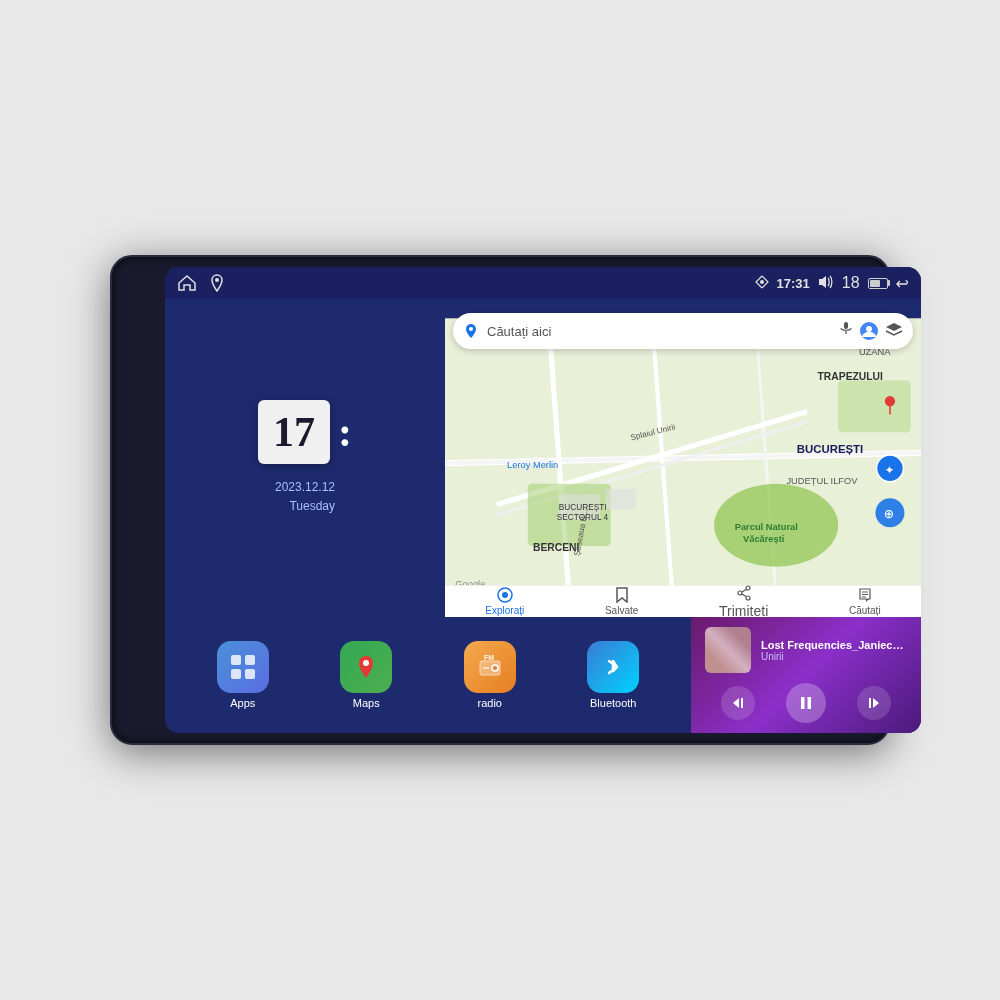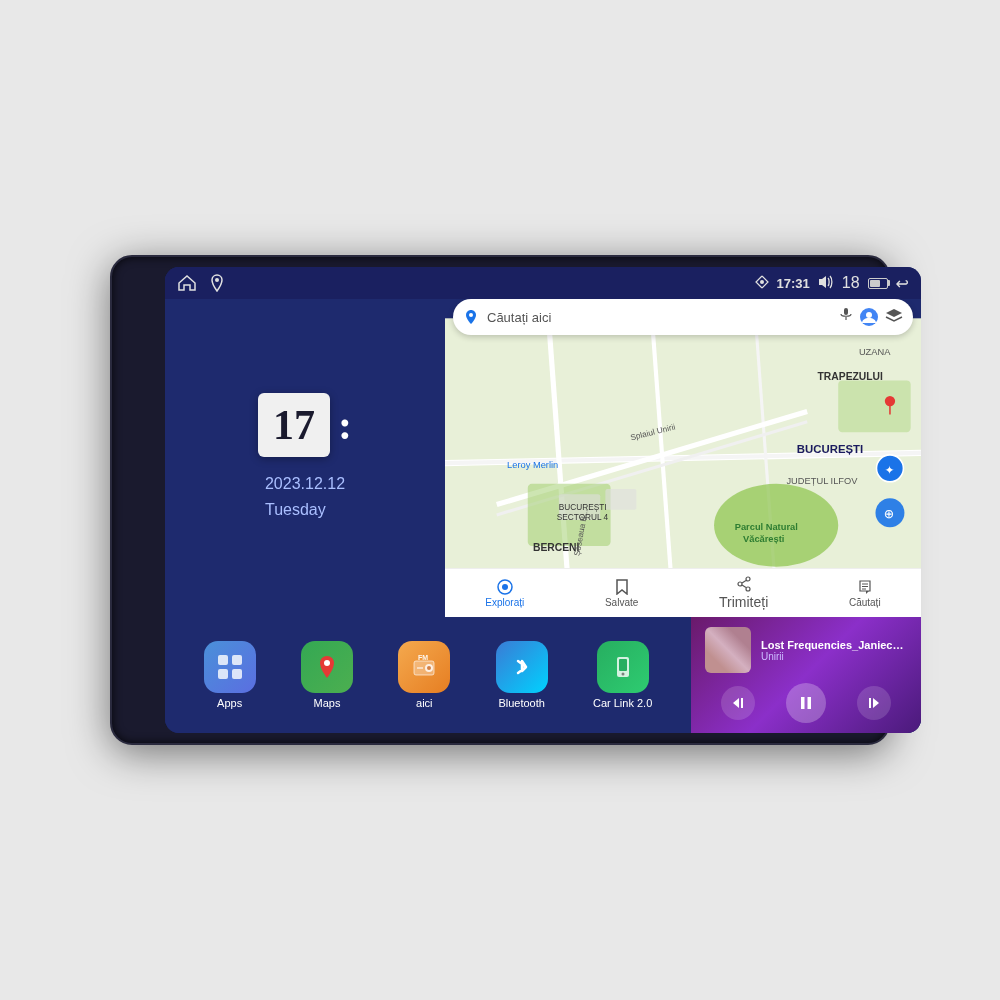--- a/index.html
+++ b/index.html
@@ -112,35 +112,35 @@
     }
 
     .clock-colon {
       font-size: 42px;
       font-weight: bold;
       color: #ffffff;
     }
 
     .date-display {
       color: #aabfff;
-      font-size: 16px;
-      text-align: left;
+      font-size: 12px;
+      text-align: right;
       line-height: 1.6;
     }
 
     
     .map-widget {
       flex: 1;
       position: relative;
       overflow: hidden;
     }
 
     .map-search-bar {
       position: absolute;
-      top: 0;
+      top: 14px;
       left: 8px;
       right: 8px;
       height: 36px;
       background: white;
       border-radius: 18px;
       display: flex;
       align-items: center;
       padding: 0 10px;
       gap: 8px;
       z-index: 10;
@@ -169,21 +169,21 @@
       width: 100%;
       height: 100%;
     }
 
     .map-bottom-bar {
       position: absolute;
       bottom: 0;
       left: 0;
       right: 0;
       background: white;
-      height: 49px;
+      height: 32px;
       display: flex;
       align-items: center;
       justify-content: space-around;
       border-top: 1px solid #eee;
     }
 
     .map-nav-item {
       display: flex;
       flex-direction: column;
       align-items: center;
@@ -554,42 +554,32 @@
           <div class="app-item">
             <div class="app-icon icon-radio">
               <svg width="28" height="28" viewBox="0 0 28 28" fill="none">
                 <rect x="4" y="8" width="20" height="14" rx="2" fill="rgba(255,255,255,0.3)" stroke="rgba(255,255,255,0.6)" stroke-width="1"></rect>
                 <circle cx="19" cy="15" r="4" fill="rgba(255,255,255,0.8)"></circle>
                 <circle cx="19" cy="15" r="2" fill="rgba(200,100,30,0.8)"></circle>
                 <line x1="7" y1="15" x2="13" y2="15" stroke="rgba(255,255,255,0.7)" stroke-width="1.5"></line>
                 <text x="8" y="7" font-size="7" fill="rgba(255,255,255,0.9)" font-weight="bold">FM</text>
               </svg>
             </div>
-            <span class="app-label">aici</span>
+            <span class="app-label">radio</span>
           </div>
 
           <div class="app-item">
             <div class="app-icon icon-bluetooth">
               <svg width="28" height="28" viewBox="0 0 28 28" fill="none">
                 <path d="M10 8L18 14L14 18V8L18 14L10 20" stroke="white" stroke-width="2.5" stroke-linecap="round" stroke-linejoin="round" fill="none"></path>
               </svg>
             </div>
             <span class="app-label">Bluetooth</span>
           </div>
 
-          <div class="app-item">
-            <div class="app-icon icon-carlink">
-              <svg width="28" height="28" viewBox="0 0 28 28" fill="none">
-                <rect x="8" y="4" width="12" height="20" rx="2" fill="rgba(255,255,255,0.8)"></rect>
-                <rect x="10" y="6" width="8" height="12" rx="1" fill="#27ae60"></rect>
-                <circle cx="14" cy="21" r="1.5" fill="rgba(100,100,100,0.8)"></circle>
-              </svg>
-            </div>
-            <span class="app-label">Car Link 2.0</span>
-          </div>
 
         </div>
 
         <div class="music-player">
           <div class="music-info">
             <div class="album-art">
               <div class="album-art-inner"></div>
             </div>
             <div class="music-text">
               <div class="music-title">Lost Frequencies_Janieck Devy-...</div>

